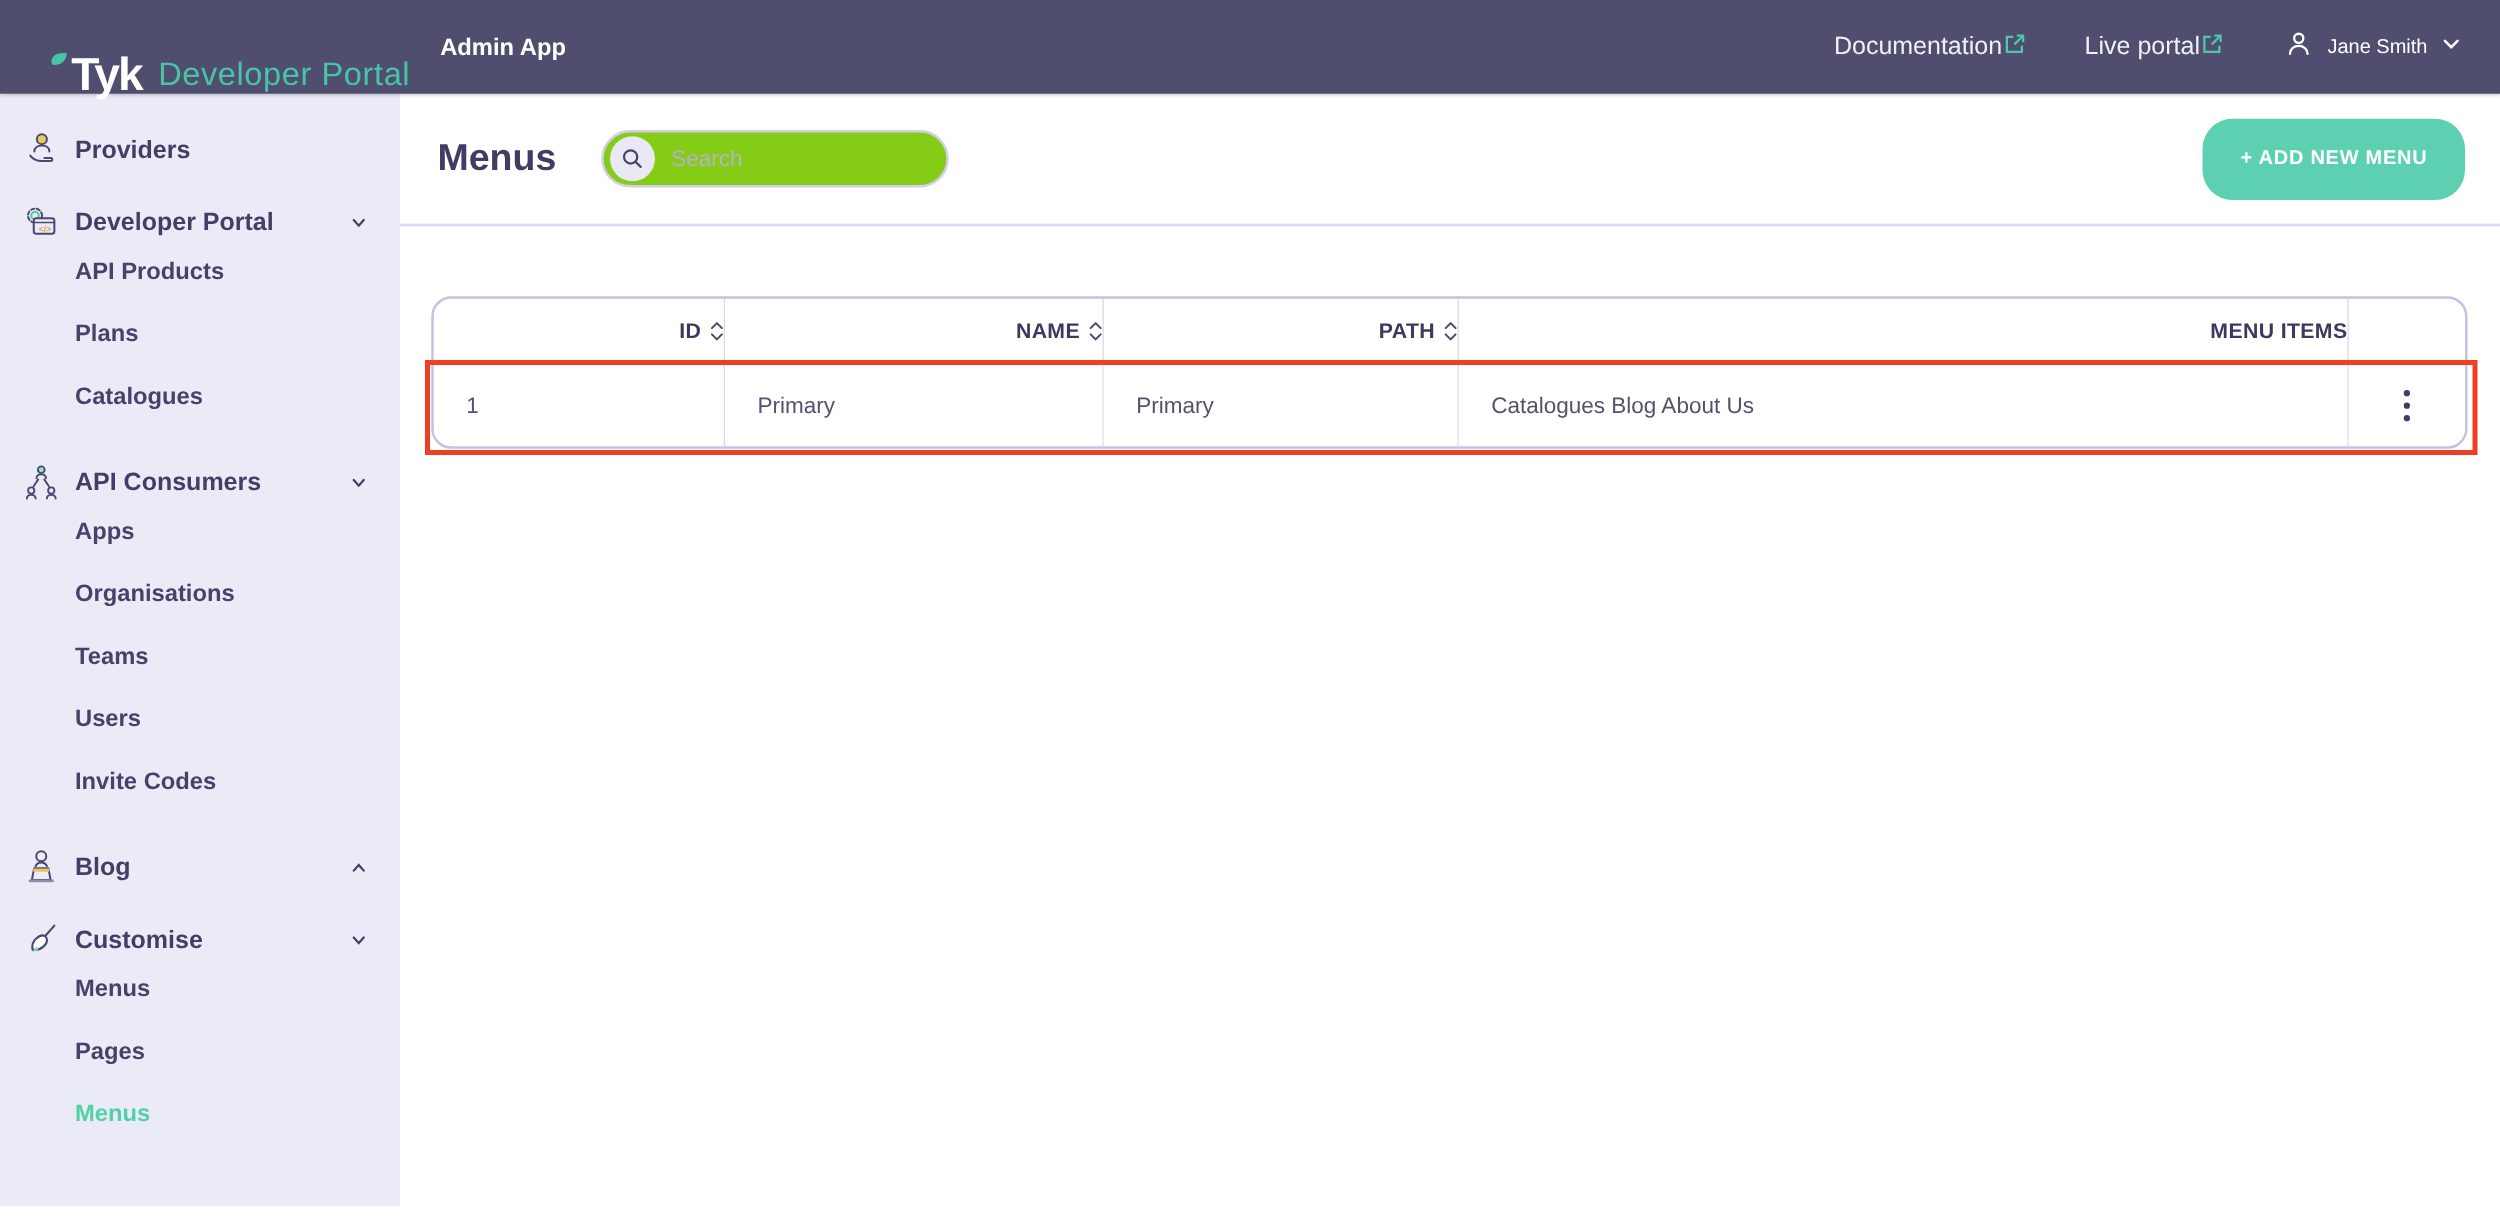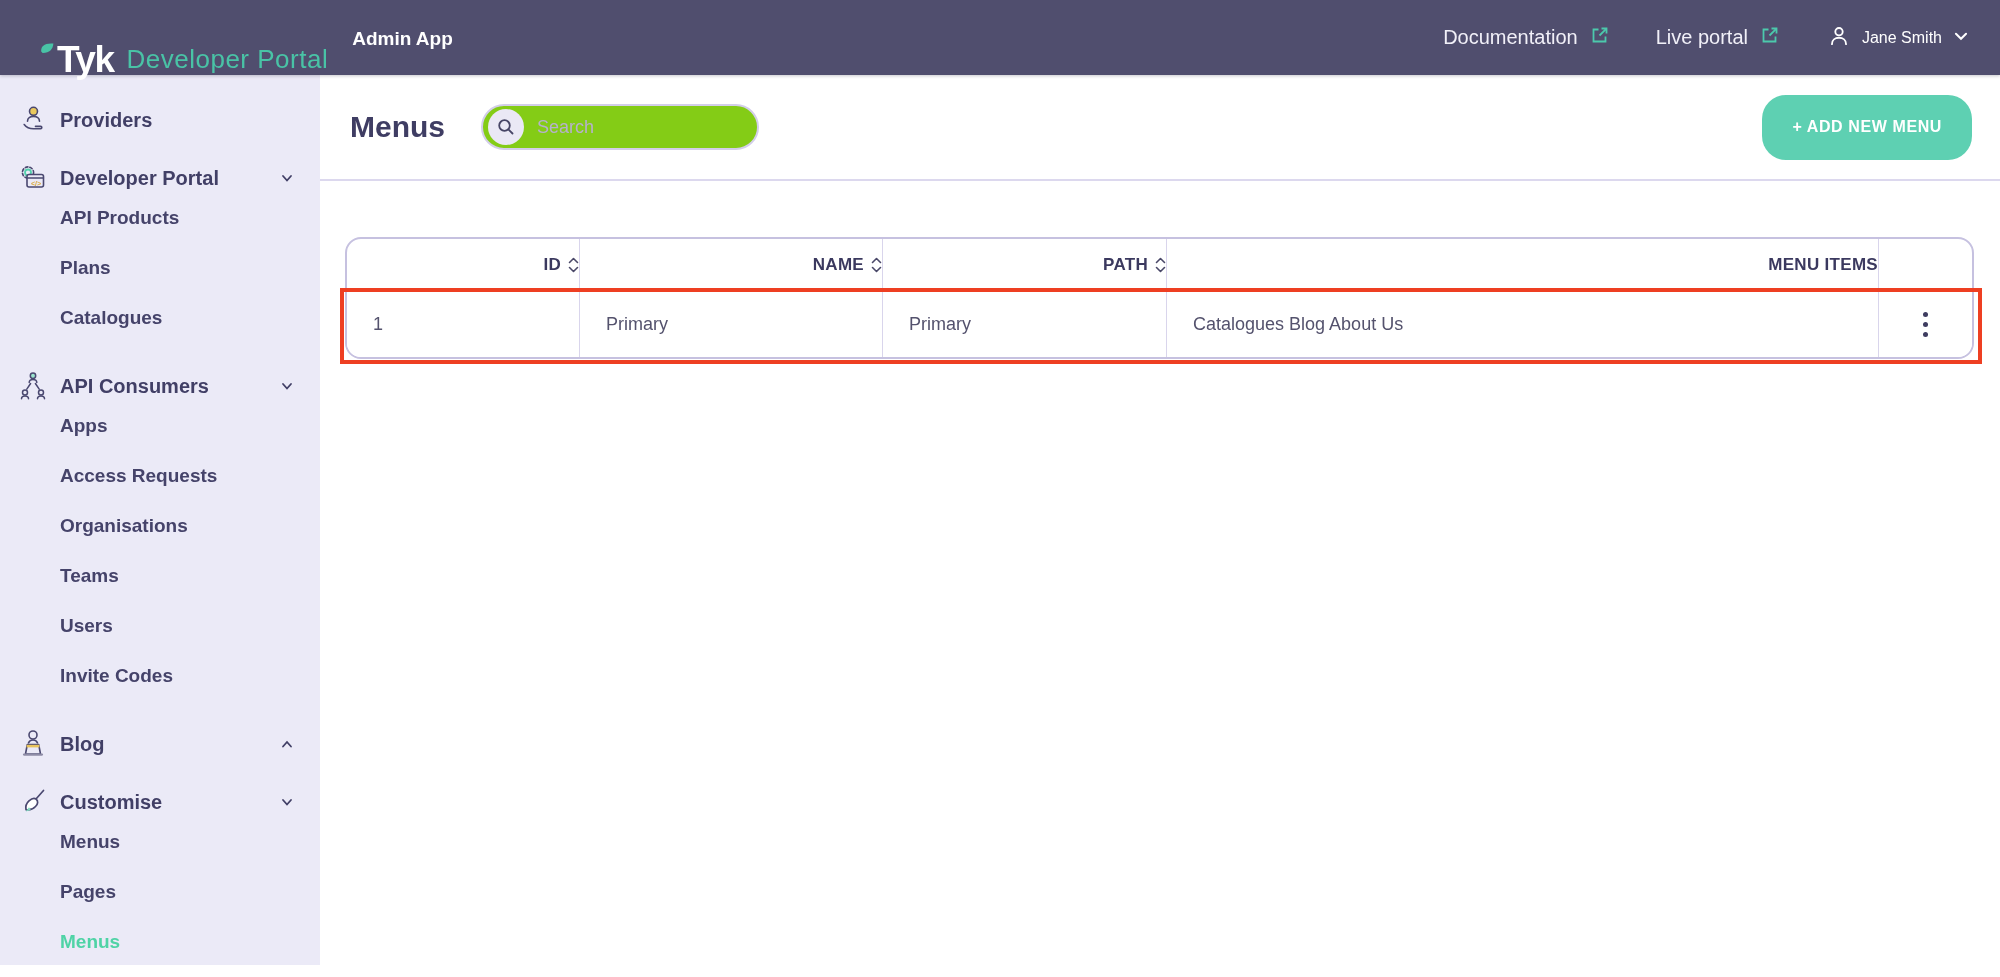--- a/index.html
+++ b/index.html
@@ -6,21 +6,21 @@
   html,body { width:2000px; height:977px; font-family:"Liberation Sans", sans-serif; background:#fff; overflow:hidden; }
 
   
   .topbar{position:absolute;top:0;left:0;width:2000px;height:75px;background:#504e6e;display:flex;align-items:center;padding:0 30px 0 40px;box-shadow:0 1px 3px rgba(40,38,60,.25);z-index:20;}
   .logo-wrap{display:flex;align-items:center;margin-top:44px;}
   .logo-leaf{margin-right:2px;transform:translateY(-10px);}
   .logo-text{font-size:37px;font-weight:700;color:#ffffff;letter-spacing:-1.5px;}
   .logo-product{font-size:26px;font-weight:400;color:#49c3a6;margin-left:13px;letter-spacing:.5px;}
   .app-label{font-size:19px;font-weight:600;color:#ffffff;margin-left:24px;transform:translateY(1px);}
   .topbar-right{margin-left:auto;display:flex;align-items:center;gap:46px;}
-  .top-link{display:flex;align-items:center;gap:12px;color:#f1f0f8;font-size:20px;cursor:pointer;}
+  .top-link{display:flex;align-items:center;gap:0;color:#f1f0f8;font-size:20px;cursor:pointer;}
   .user-menu{display:flex;align-items:center;gap:10px;color:#ffffff;font-size:16px;cursor:pointer;}
 
   
   .sidebar{position:absolute;top:75px;left:0;bottom:12px;width:320px;background:#ebeaf7;padding-top:16px;overflow:hidden;}
   .nav-group{display:flex;align-items:center;height:58px;padding:0 26px 0 14px;cursor:pointer;}
   .nav-group .nav-icon{width:38px;height:38px;margin-right:8px;flex:none;display:flex;align-items:center;justify-content:center;}
   .nav-group .nav-label{font-size:20px;font-weight:700;color:#413f66;}
   .nav-chevron{margin-left:auto;display:flex;}
   .nav-sub{display:flex;align-items:flex-start;height:50px;padding-left:60px;font-size:19px;font-weight:600;color:#45436a;cursor:pointer;}
   .nav-sub.active{color:#4fd3a6;}
@@ -162,23 +162,20 @@
     <span class="nav-label">API Consumers</span>
     <span class="nav-chevron">
       <svg width="14" height="14" viewBox="0 0 14 14" fill="none" stroke="#413f66" stroke-width="1.8" stroke-linecap="round">
           <polyline points="3,5 7,9.5 11,5"></polyline>
         </svg>
     </span>
   </div>
 
   <div class="nav-sub">
       <span>Apps</span>
-    </div>
-  <div class="nav-sub">
-      <span>Access Requests</span>
     </div>
   <div class="nav-sub">
       <span>Organisations</span>
     </div>
   <div class="nav-sub">
       <span>Teams</span>
     </div>
   <div class="nav-sub">
       <span>Users</span>
     </div>

